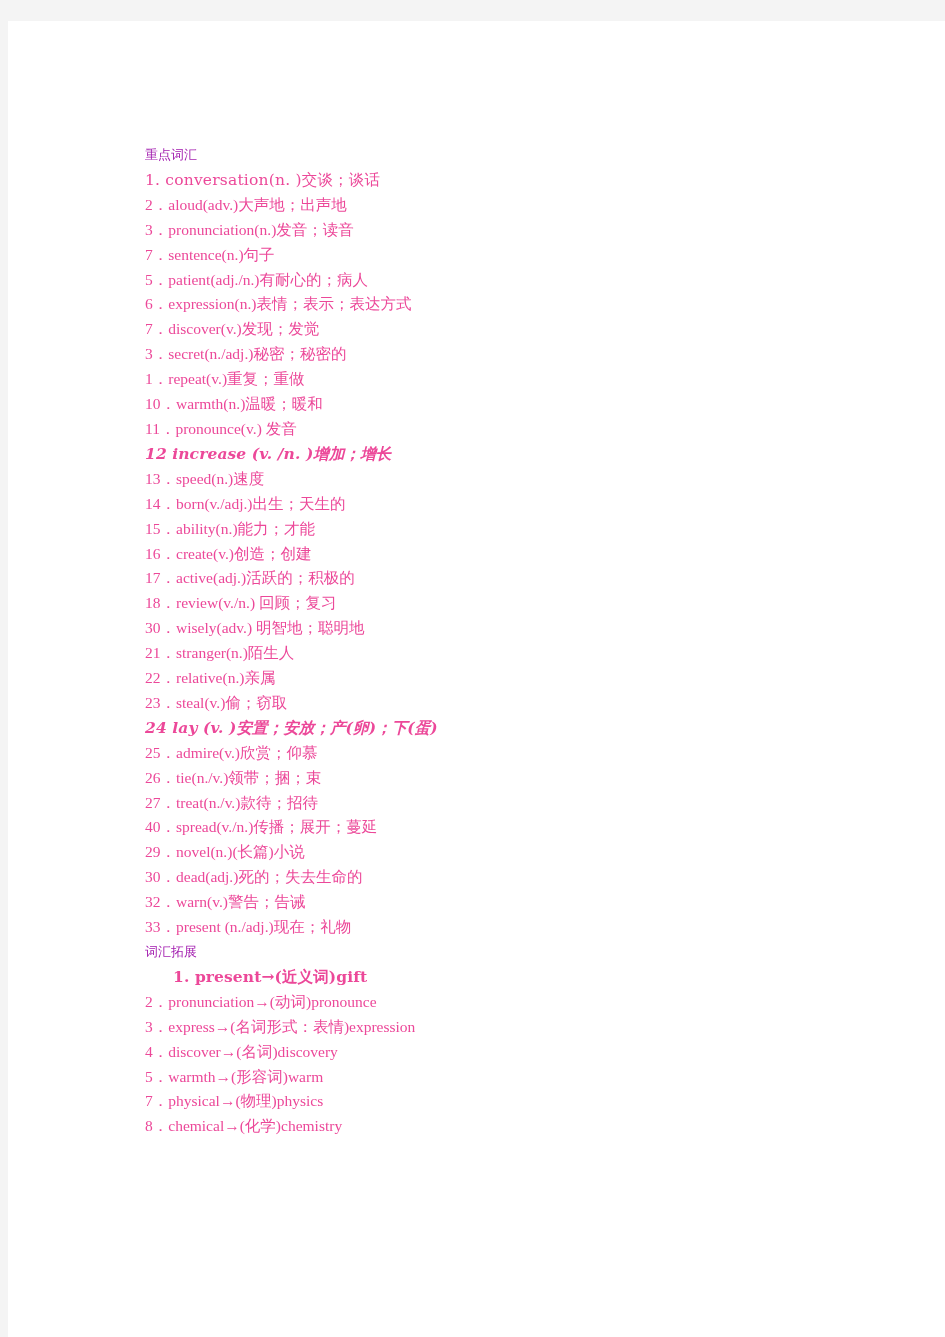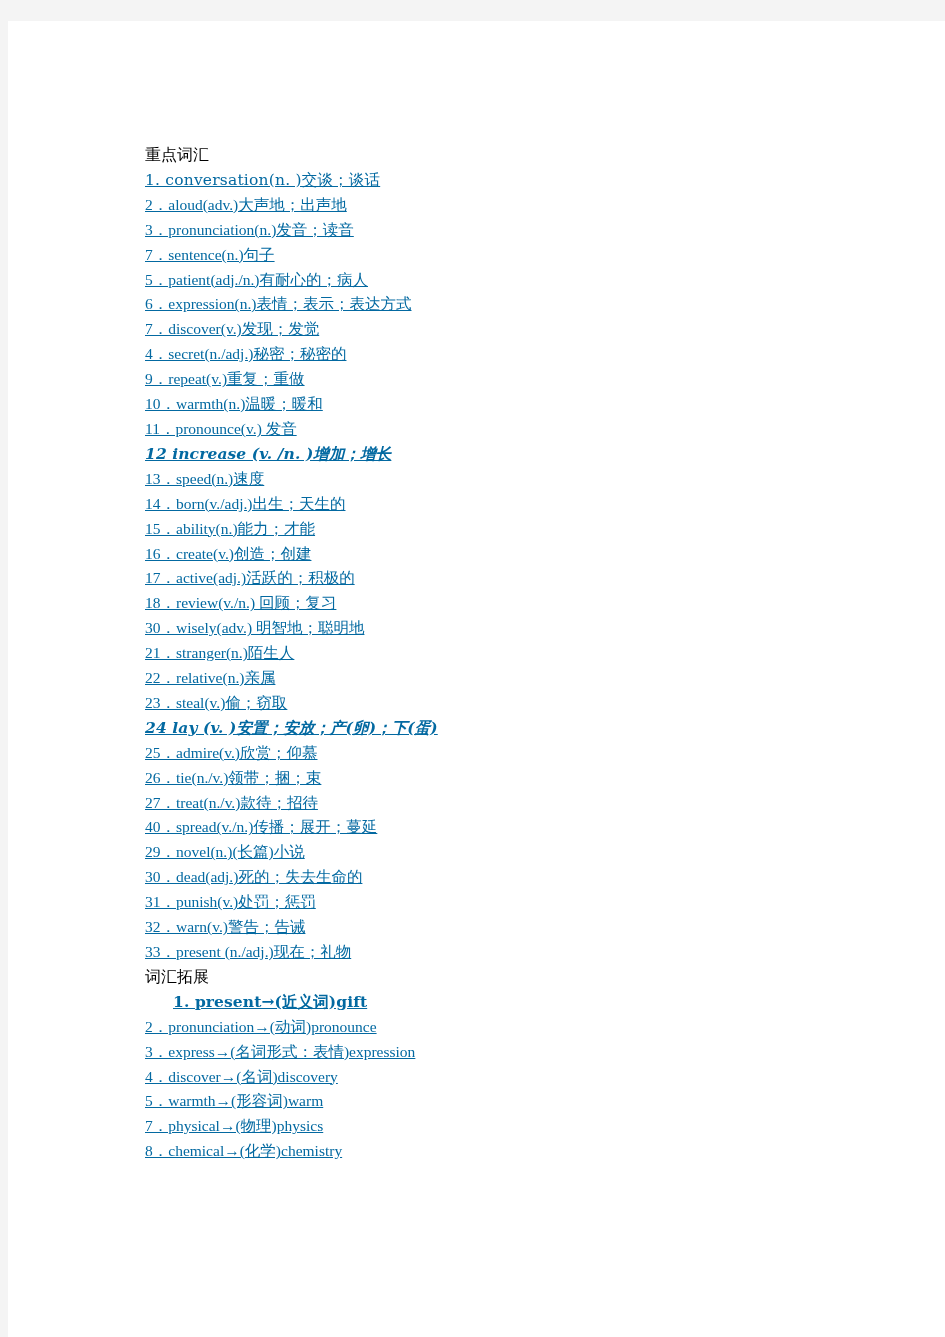--- a/index.html
+++ b/index.html
@@ -30,31 +30,30 @@
     position: absolute;
     left: 137px;
     top: 122px;
     width: 700px;
   }
 
   
   .line {
     font-size: 15.5px;
     line-height: 24.9px;
-    color: #0369a1;
+    color: #ec4899;
     white-space: pre;
     font-family: "Liberation Serif", "DejaVu Serif", serif;
-    text-decoration: underline;
   }
 
   
   .section-heading {
-    font-size: 16px;
+    font-size: 13px;
     line-height: 24.9px;
-    color: #000000;
+    color: #a21caf;
     white-space: pre;
     font-family: "DejaVu Sans", "Liberation Sans", sans-serif;
   }
 
   
   .line.mono {
     font-family: "DejaVu Serif", "Liberation Serif", serif;
     letter-spacing: 0.2px;
   }
 
@@ -88,43 +87,42 @@
     <div>
       <div class="section-heading">重点词汇</div>
       <div class="list-block" id="list-0">
           <div class="line mono">1. conversation(n. )交谈；谈话</div>
           <div class="line">2．aloud(adv.)大声地；出声地</div>
           <div class="line">3．pronunciation(n.)发音；读音</div>
           <div class="line">7．sentence(n.)句子</div>
           <div class="line">5．patient(adj./n.)有耐心的；病人</div>
           <div class="line">6．expression(n.)表情；表示；表达方式</div>
           <div class="line">7．discover(v.)发现；发觉</div>
-          <div class="line">4．secret(n./adj.)秘密；秘密的</div>
-          <div class="line">9．repeat(v.)重复；重做</div>
+          <div class="line">3．secret(n./adj.)秘密；秘密的</div>
+          <div class="line">1．repeat(v.)重复；重做</div>
           <div class="line">10．warmth(n.)温暖；暖和</div>
           <div class="line">11．pronounce(v.) 发音</div>
           <div class="line emph">12 increase (v. /n. )增加；增长</div>
           <div class="line">13．speed(n.)速度</div>
           <div class="line">14．born(v./adj.)出生；天生的</div>
           <div class="line">15．ability(n.)能力；才能</div>
           <div class="line">16．create(v.)创造；创建</div>
           <div class="line">17．active(adj.)活跃的；积极的</div>
           <div class="line">18．review(v./n.) 回顾；复习</div>
           <div class="line">30．wisely(adv.) 明智地；聪明地</div>
           <div class="line">21．stranger(n.)陌生人</div>
           <div class="line">22．relative(n.)亲属</div>
           <div class="line">23．steal(v.)偷；窃取</div>
           <div class="line emph">24 lay (v. )安置；安放；产(卵)；下(蛋)</div>
           <div class="line">25．admire(v.)欣赏；仰慕</div>
           <div class="line">26．tie(n./v.)领带；捆；束</div>
           <div class="line">27．treat(n./v.)款待；招待</div>
           <div class="line">40．spread(v./n.)传播；展开；蔓延</div>
           <div class="line">29．novel(n.)(长篇)小说</div>
           <div class="line">30．dead(adj.)死的；失去生命的</div>
-          <div class="line">31．punish(v.)处罚；惩罚</div>
           <div class="line">32．warn(v.)警告；告诫</div>
           <div class="line">33．present (n./adj.)现在；礼物</div>
         </div>
     </div>
 
     <div>
       <div class="section-heading">词汇拓展</div>
       <div class="list-block" id="list-1">
           <div class="line strong">1. present→(近义词)gift</div>
           <div class="line">2．pronunciation→(动词)pronounce</div>

